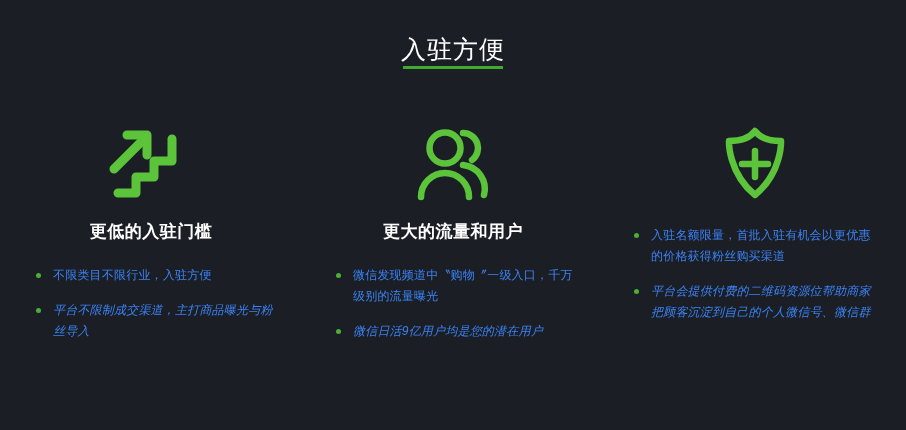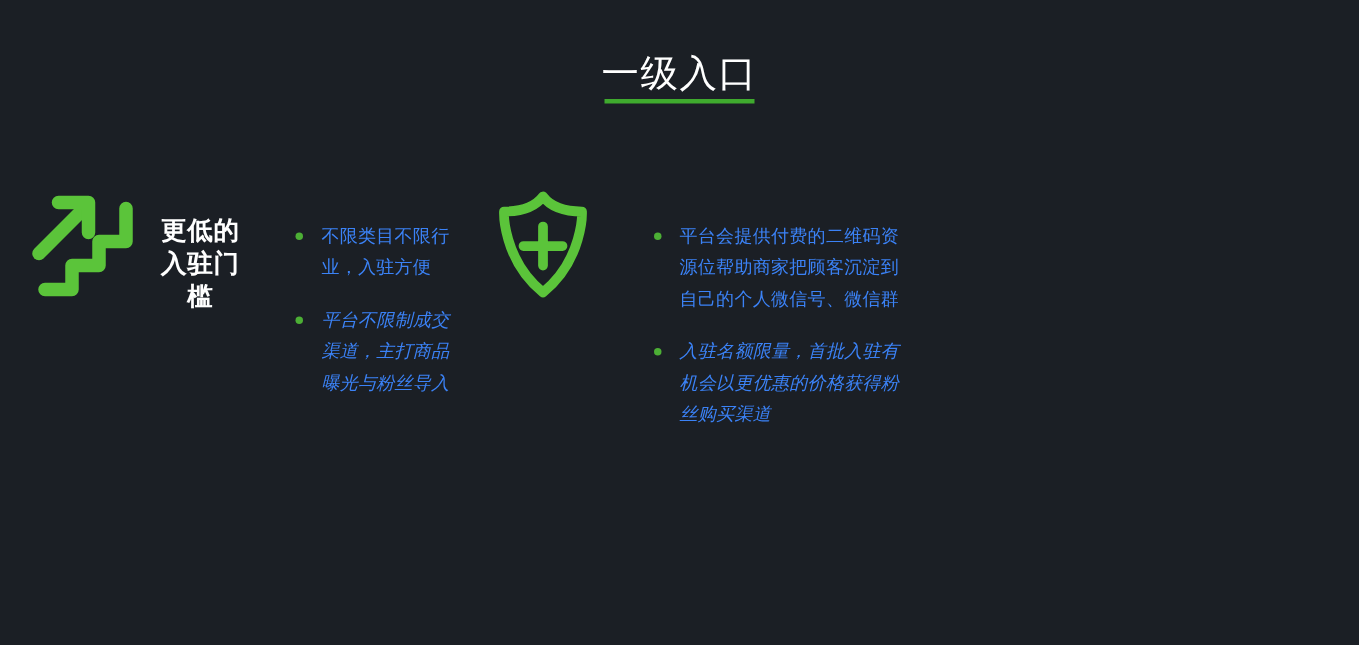--- a/index.html
+++ b/index.html
@@ -37,22 +37,22 @@
   .columns{
     position:absolute;
     top:125px;left:0;width:906px;
     display:flex;
     align-items:flex-start;
   }
   .col{
     width:302px;
     box-sizing:border-box;
     display:flex;
-    flex-direction:row;
-    padding-left:20px;
+    flex-direction:column;
+    align-items:center;
   }
   .icon-wrap{
     height:78px;
     display:flex;
     align-items:center;
     justify-content:center;
   }
   .col-title{
     margin-top:18px;
     color:#ffffff;
@@ -90,21 +90,21 @@
     background:#4caf35;
   }
 </style>
 </head>
 <body>
 
 <div class="page">
 
   <div class="header">
     <div class="header-title">
-      <span>一级入口</span>
+      <span>入驻方便</span>
       <span class="header-underline"></span>
     </div>
   </div>
 
   <div class="columns">
 
     <div class="col">
       <div class="icon-wrap">
         <svg width="86" height="78" viewBox="0 0 86 78" fill="none" aria-hidden="true">
 
@@ -120,34 +120,59 @@
           <span class="dot"></span>
           <span>不限类目不限行业，入驻方便</span>
         </li>
         <li class="bullet">
           <span class="dot"></span>
           <span>平台不限制成交渠道，主打商品曝光与粉丝导入</span>
         </li>
       </ul>
     </div>
 
+    <div class="col">
+      <div class="icon-wrap">
+        <svg width="92" height="78" viewBox="0 0 92 78" fill="none" aria-hidden="true">
+
+          <path d="M56 8 a15 15 0 0 1 9 27" stroke="#5bc43a" stroke-width="6.5" stroke-linecap="round" fill="none"></path>
+
+          <path d="M56 40 a24 24 0 0 1 21 30" stroke="#5bc43a" stroke-width="6.5" stroke-linecap="round" fill="none"></path>
+
+          <circle cx="38" cy="23" r="15.5" stroke="#5bc43a" stroke-width="6.5" fill="none"></circle>
+
+          <path d="M14 72 a24 24 0 0 1 48 0" stroke="#5bc43a" stroke-width="6.5" stroke-linecap="round" fill="none"></path>
+        </svg>
+      </div>
+      <div class="col-title">更大的流量和用户</div>
+      <ul class="bullets">
+        <li class="bullet">
+          <span class="dot"></span>
+          <span>微信发现频道中〝购物〞一级入口，千万级别的流量曝光</span>
+        </li>
+        <li class="bullet">
+          <span class="dot"></span>
+          <span>微信日活9亿用户均是您的潜在用户</span>
+        </li>
+      </ul>
+    </div>
 
     <div class="col">
       <div class="icon-wrap">
         <svg width="80" height="78" viewBox="0 0 80 78" fill="none" aria-hidden="true">
           <path d="M40 6 C46 14 56 16 66 16 C66 16 67 48 40 70 C13 48 14 16 14 16 C24 16 34 14 40 6 Z" stroke="#5bc43a" stroke-width="6.5" stroke-linejoin="round" fill="none"></path>
           <path d="M40 26 V52 M27 39 H53" stroke="#5bc43a" stroke-width="6.5" stroke-linecap="round" fill="none"></path>
         </svg>
       </div>
       <ul class="bullets">
         <li class="bullet">
           <span class="dot"></span>
-          <span>平台会提供付费的二维码资源位帮助商家把顾客沉淀到自己的个人微信号、微信群</span>
+          <span>入驻名额限量，首批入驻有机会以更优惠的价格获得粉丝购买渠道</span>
         </li>
         <li class="bullet">
           <span class="dot"></span>
-          <span>入驻名额限量，首批入驻有机会以更优惠的价格获得粉丝购买渠道</span>
+          <span>平台会提供付费的二维码资源位帮助商家把顾客沉淀到自己的个人微信号、微信群</span>
         </li>
       </ul>
     </div>
 
   </div>
 </div>
 
 </body></html>

